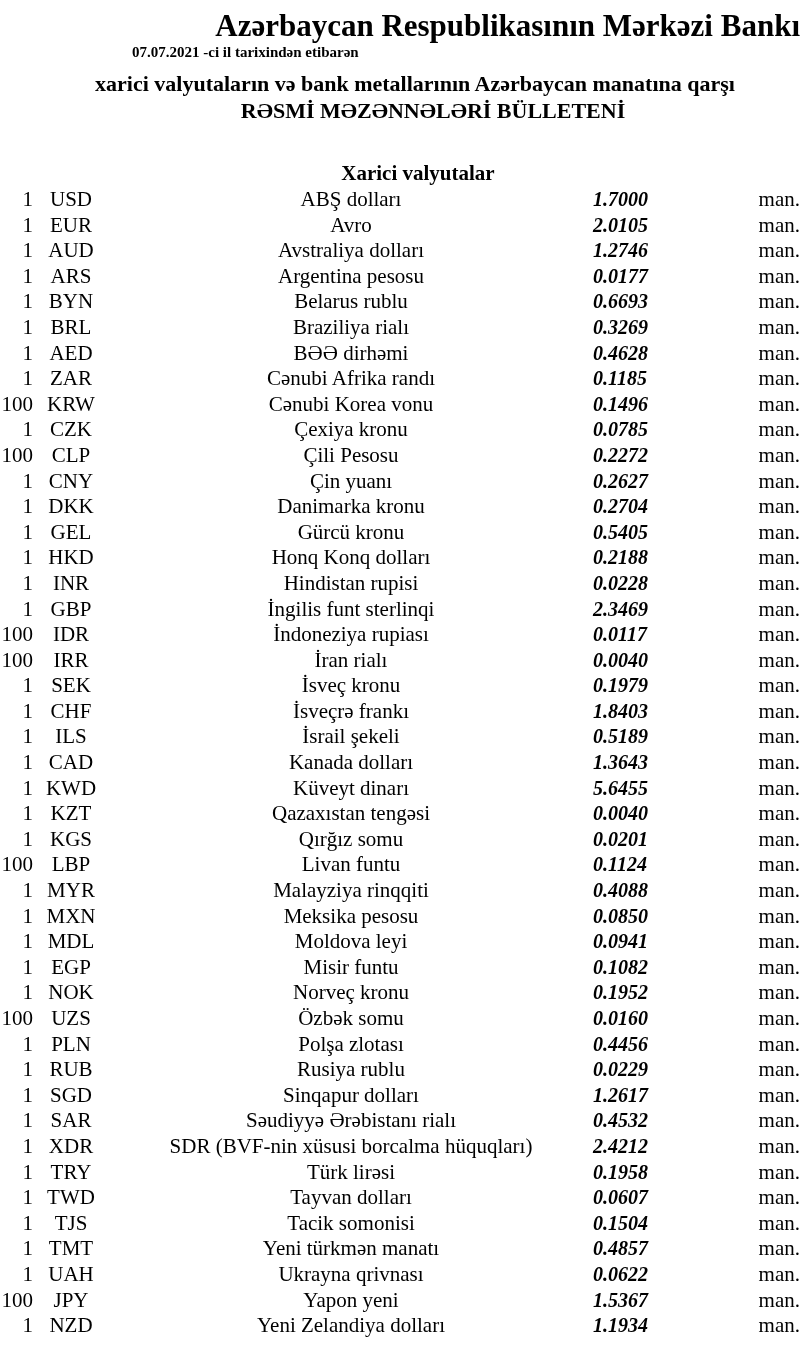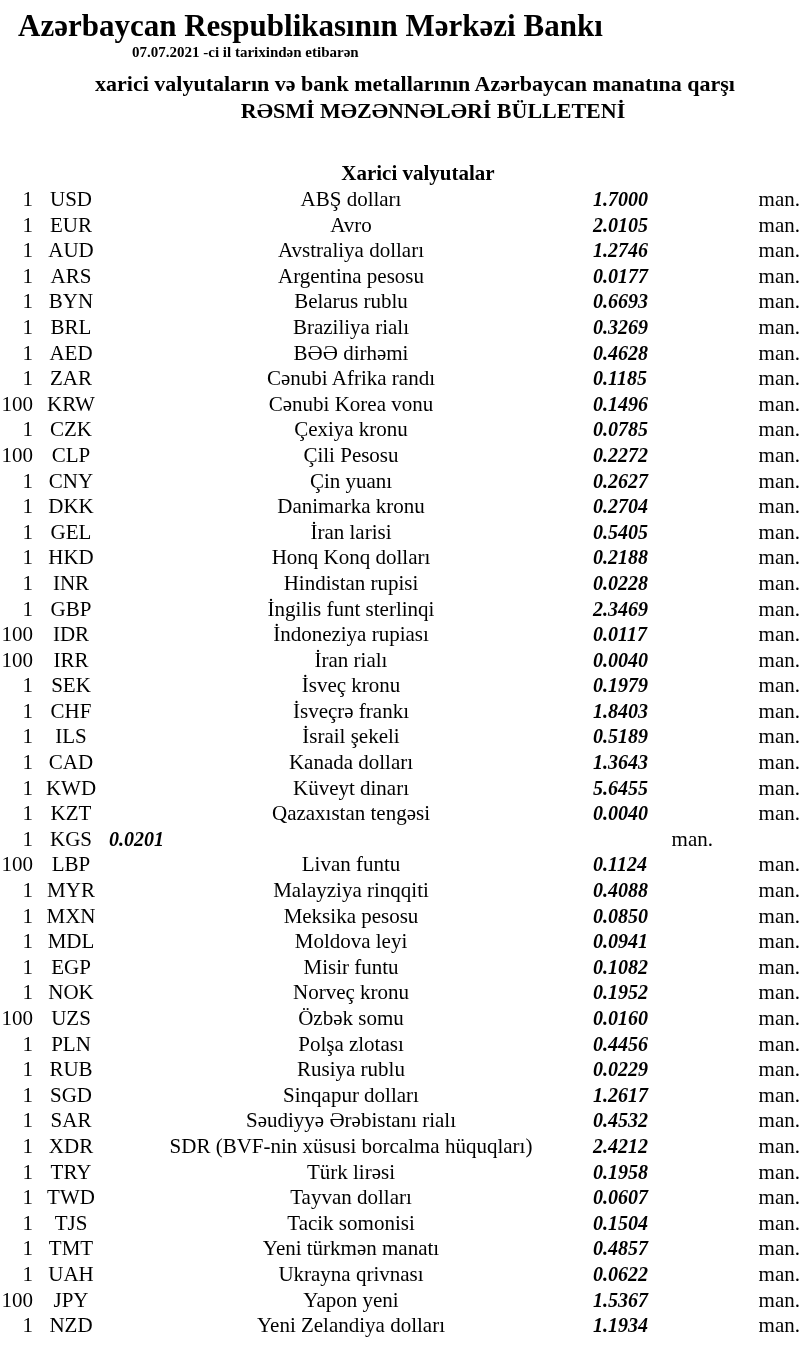--- a/index.html
+++ b/index.html
@@ -7,22 +7,22 @@
     position: relative;
     width: 800px;
     height: 1348px;
     background: #ffffff;
     color: #000000;
     font-family: "Liberation Serif", "DejaVu Serif", serif;
     overflow: hidden;
   }
   .title {
     position: absolute;
-    top: 8px; left: 18px; width: 770px;
-    text-align: left;
+    top: 8px; left: 30px; width: 770px;
+    text-align: right;
     font-size: 31px;
     font-weight: bold;
     white-space: nowrap;
   }
   .date-line {
     position: absolute;
     top: 44px; left: 132px; width: 668px;
     text-align: left;
     font-size: 15px;
     font-weight: bold;
@@ -165,21 +165,21 @@
       <div class="row">
     <span class="qty">1</span>
     <span class="code">DKK</span>
     <span class="name">Danimarka kronu</span>
     <span class="rate">0.2704</span>
     <span class="unit">man.</span>
   </div>
       <div class="row">
     <span class="qty">1</span>
     <span class="code">GEL</span>
-    <span class="name">İran larisi</span>
+    <span class="name">Gürcü kronu</span>
     <span class="rate">0.5405</span>
     <span class="unit">man.</span>
   </div>
       <div class="row">
     <span class="qty">1</span>
     <span class="code">HKD</span>
     <span class="name">Honq Konq dolları</span>
     <span class="rate">0.2188</span>
     <span class="unit">man.</span>
   </div>
@@ -249,20 +249,21 @@
       <div class="row">
     <span class="qty">1</span>
     <span class="code">KZT</span>
     <span class="name">Qazaxıstan tengəsi</span>
     <span class="rate">0.0040</span>
     <span class="unit">man.</span>
   </div>
       <div class="row">
     <span class="qty">1</span>
     <span class="code">KGS</span>
+    <span class="name">Qırğız somu</span>
     <span class="rate">0.0201</span>
     <span class="unit">man.</span>
   </div>
       <div class="row">
     <span class="qty">100</span>
     <span class="code">LBP</span>
     <span class="name">Livan funtu</span>
     <span class="rate">0.1124</span>
     <span class="unit">man.</span>
   </div>

